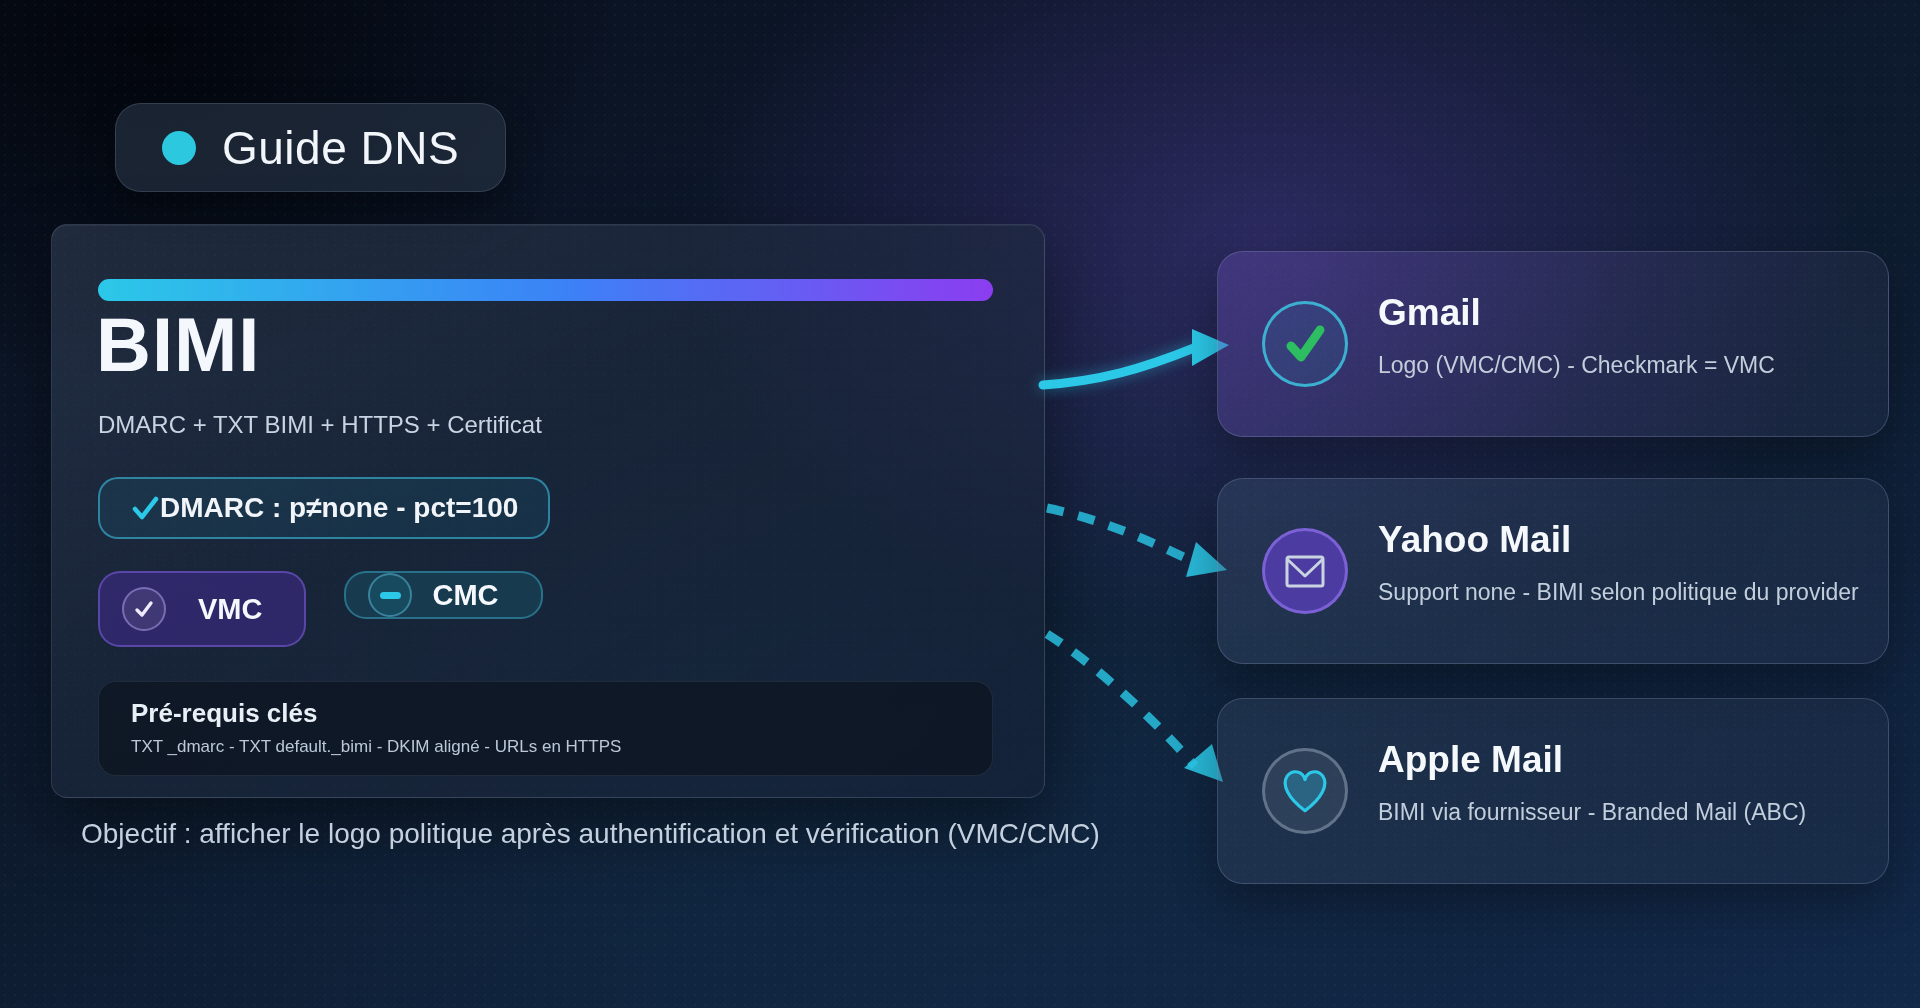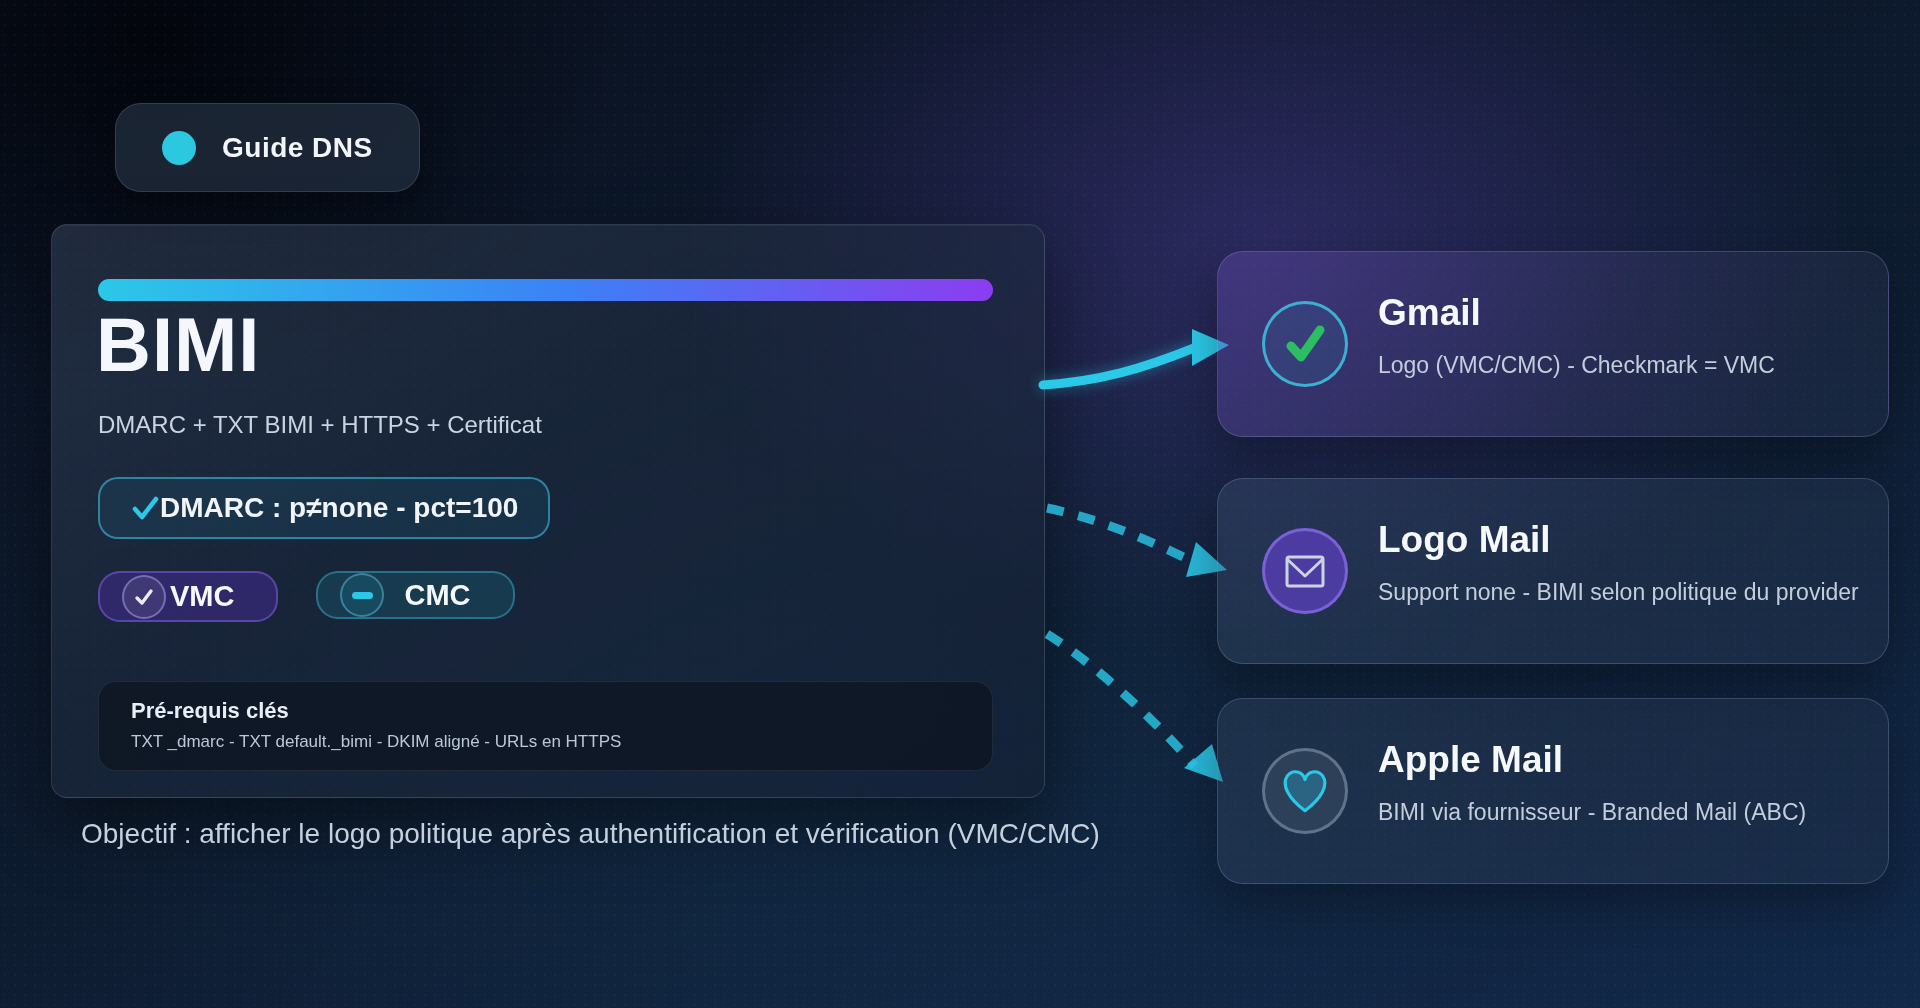--- a/index.html
+++ b/index.html
@@ -19,21 +19,21 @@
   }
   
   .badge{
     position:absolute;left:115px;top:103px;height:87px;
     display:flex;align-items:center;gap:26px;padding:0 46px;
     background:rgba(32,43,60,0.78);
     border:1px solid rgba(148,163,184,0.22);
     border-radius:26px;box-shadow:0 14px 34px rgba(0,0,0,0.35);
   }
   .badge .dot{width:34px;height:34px;border-radius:50%;background:var(--dot-cyan,#2BC8E0);}
-  .badge-label{font-size:28px;font-weight:bold;color:#F2F6FA;letter-spacing:.5px;}
+  .badge-label{font-size:46px;font-weight:normal;color:#F2F6FA;letter-spacing:.5px;}
   
   .main-card{
     position:absolute;left:51px;top:224px;width:992px;height:572px;
     border-radius:16px;
     background:linear-gradient(150deg, rgba(58,72,96,0.50) 0%, rgba(32,44,64,0.55) 45%, rgba(22,32,52,0.62) 100%);
     border:1px solid rgba(148,163,184,0.20);
     box-shadow:0 28px 70px rgba(0,0,0,0.45), inset 0 1px 0 rgba(255,255,255,0.05);
   }
   .grad-bar{
     position:absolute;left:46px;top:54px;width:895px;height:22px;border-radius:12px;
@@ -49,38 +49,38 @@
   }
   .chip{display:flex;align-items:center;box-sizing:border-box;}
   .chip-dmarc{
     position:absolute;left:46px;top:252px;height:62px;padding:0 30px;
     border-radius:20px;border:2px solid rgba(64,200,235,0.55);
     background:rgba(34,170,210,0.10);
   }
   .chip-dmarc .chip-label{font-size:28px;font-weight:bold;color:#F1F5F9;}
   .chip-row{position:absolute;left:46px;top:346px;display:flex;gap:38px;}
   .chip-vmc{
-    height:51px;padding:0 42px 0 22px;gap:4px;border-radius:22px;
+    height:76px;padding:0 42px 0 22px;gap:32px;border-radius:22px;
     background:rgba(62,44,138,0.60);border:2px solid rgba(134,100,230,0.50);
   }
   .chip-cmc{
     height:48px;padding:0 42px 0 22px;gap:20px;border-radius:22px;
     background:rgba(23,80,100,0.50);border:2px solid rgba(64,190,222,0.42);
   }
   .chip-row .chip-label{font-size:29px;font-weight:800;color:#F5F8FC;}
   .circ{width:44px;height:44px;border-radius:50%;display:flex;align-items:center;justify-content:center;box-sizing:border-box;}
   .vmc-circ{background:rgba(255,255,255,0.08);border:2px solid rgba(192,172,255,0.45);}
   .cmc-circ{background:rgba(34,211,238,0.10);border:2px solid rgba(100,200,230,0.45);}
   .cmc-dash{width:21px;height:7px;border-radius:4px;background:var(--accent-cyan,#2BC8E8);}
   .prebox{
     position:absolute;left:46px;top:456px;width:895px;box-sizing:border-box;
     padding:16px 32px 18px 32px;border-radius:18px;
     background:rgba(9,14,24,0.55);border:1px solid rgba(148,163,184,0.14);
   }
-  .prebox-title{font-size:22px;font-weight:bold;color:#E9EFF6;}
+  .prebox-title{font-size:26px;font-weight:bold;color:#E9EFF6;}
   .prebox-body{font-size:17px;color:#BCC8D8;margin-top:8px;}
   .objective{
     position:absolute;left:81px;top:818px;margin:0;
     font-size:28px;color:#C5D0DF;
   }
   
   .pcard{
     position:absolute;left:1217px;width:670px;height:184px;border-radius:26px;
     border:1px solid rgba(152,160,196,0.28);
     box-shadow:0 18px 44px rgba(0,0,0,0.30);
@@ -177,21 +177,21 @@
     <div class="pdesc">Logo (VMC/CMC) - Checkmark = VMC</div>
   </div>
 
   <div class="pcard pcard-yahoo">
     <div class="picon picon-yahoo">
       <svg width="52" height="52" viewBox="0 0 52 52">
         <rect class="envelope" x="8" y="12" width="36" height="29" rx="2"></rect>
         <polyline class="envelope" points="8,14 26,31 44,14"></polyline>
       </svg>
     </div>
-    <div class="ptitle">Logo Mail</div>
+    <div class="ptitle">Yahoo Mail</div>
     <div class="pdesc">Support none - BIMI selon politique du provider</div>
   </div>
 
   <div class="pcard pcard-apple">
     <div class="picon picon-apple">
       <svg width="54" height="54" viewBox="0 0 52 52">
         <path class="heart" d="M26 45 C10 33 3 20 9 11.5 C14 4.8 24 7 26 15 C28 7 38 4.8 43 11.5 C49 20 42 33 26 45 Z"></path>
       </svg>
     </div>
     <div class="ptitle">Apple Mail</div>

